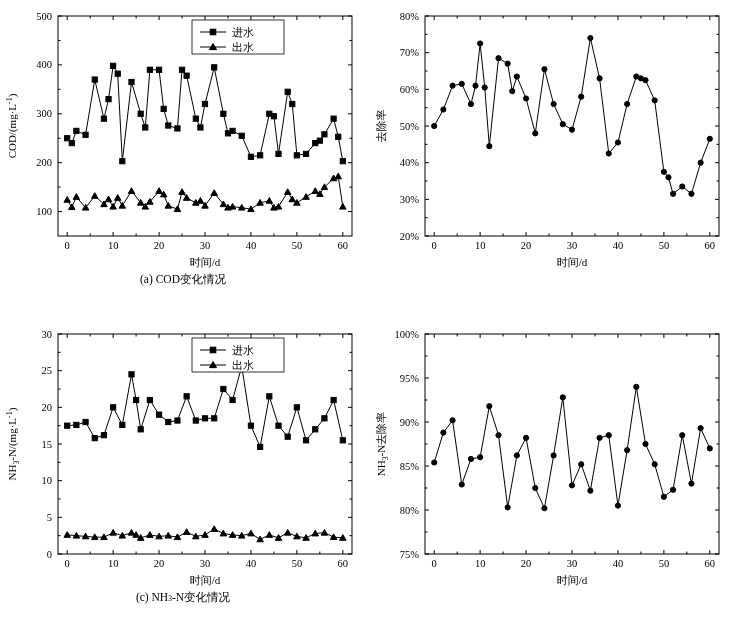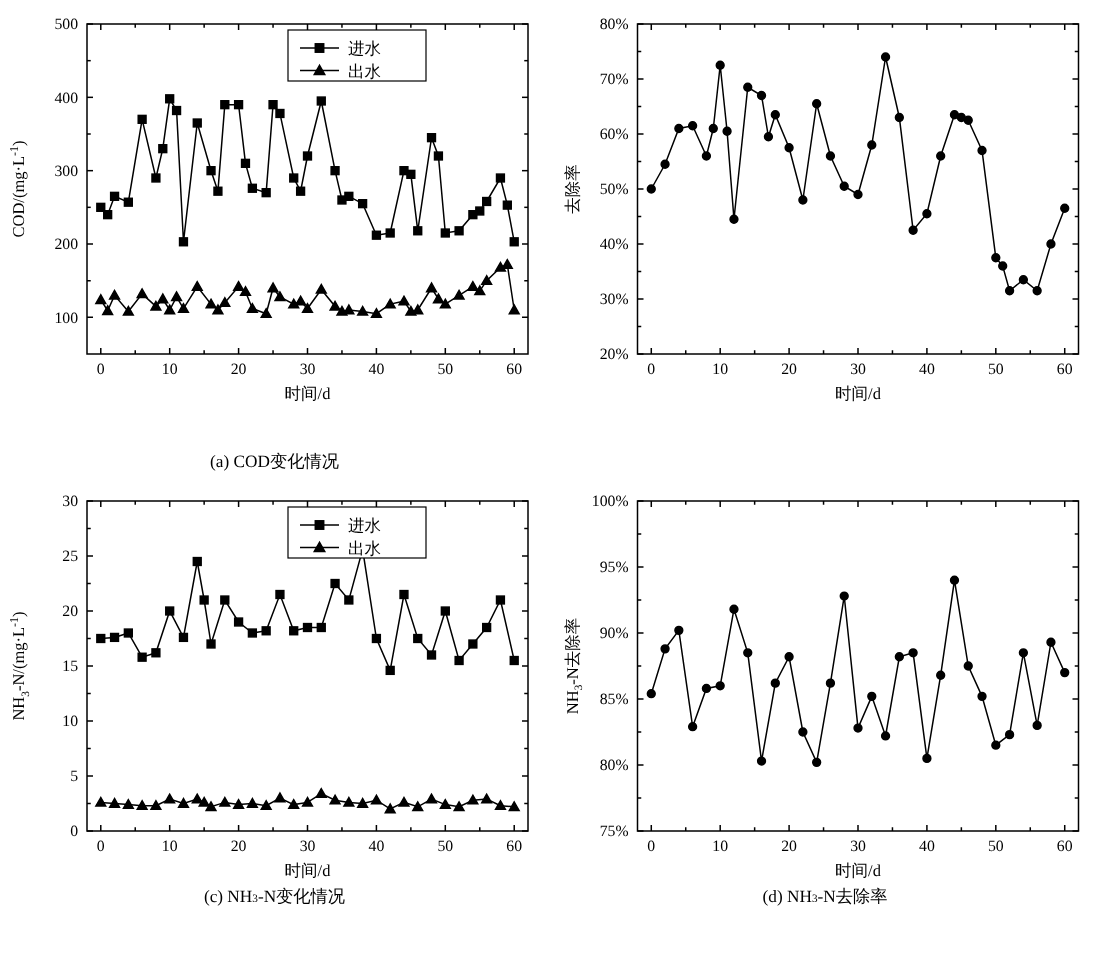--- a/index.html
+++ b/index.html
@@ -214,21 +214,21 @@
           </g>
           <rect x="192" y="20" width="92" height="34" fill="#fff" stroke="#000" stroke-width="0.8"></rect>
           <line x1="200" y1="32" x2="226" y2="32" stroke="#000" stroke-width="1"></line>
           <rect x="210.2" y="29.2" width="5.6" height="5.6" fill="#000" stroke="#000" stroke-width="1"></rect>
           <text x="232" y="36" class="legend-text">进水</text>
           <line x1="200" y1="47" x2="226" y2="47" stroke="#000" stroke-width="1"></line>
           <polygon points="213,43.5 209.5,49.625 216.5,49.625" fill="#000" stroke="#000" stroke-width="1"></polygon>
           <text x="232" y="51" class="legend-text">出水</text>
         </svg>
     </div>
-    <div class="cap" style="top:272px;margin-top:28px;">(a) COD变化情况</div>
+    <div class="cap" style="top:272px;">(a) COD变化情况</div>
   </div>
 
   <div class="panel" style="left:367px; top:0px; width:366px; height:300px;">
     <div class="chart-area">
       <svg id="svg-b" width="366" height="285">
           <rect x="58" y="16" width="294" height="220" fill="none" stroke="#000" stroke-width="1"></rect>
           <line x1="67.1875" y1="236" x2="67.1875" y2="232" stroke="#000" stroke-width="1"></line>
           <line x1="67.1875" y1="16" x2="67.1875" y2="20" stroke="#000" stroke-width="1"></line>
           <text x="67.1875" y="249" text-anchor="middle" class="tick-label">0</text>
           <line x1="113.125" y1="236" x2="113.125" y2="232" stroke="#000" stroke-width="1"></line>
@@ -589,18 +589,15 @@
           <circle cx="315.25" cy="117.19999999999999" r="2.6" fill="#000" stroke="#000" stroke-width="1"></circle>
           <circle cx="324.4375" cy="165.6" r="2.6" fill="#000" stroke="#000" stroke-width="1"></circle>
           <circle cx="333.625" cy="110.16000000000004" r="2.6" fill="#000" stroke="#000" stroke-width="1"></circle>
           <circle cx="342.8125" cy="130.4" r="2.6" fill="#000" stroke="#000" stroke-width="1"></circle>
           <text x="205" y="266" text-anchor="middle" class="axis-title">时间/d</text>
           <g transform="translate(18,126) rotate(-90)">
             <text x="0" y="0" text-anchor="middle" class="axis-title"><tspan dy="0">NH</tspan><tspan dy="3" font-size="7.5">3</tspan><tspan dy="-3">-N去除率</tspan></text>
           </g>
         </svg>
     </div>
-    <div class="cap" style="top:272px;">
-      (d) NH<span class="sub">3</span>-N去除率
-    </div>
   </div>
 
 </div>
 
 </body></html>

